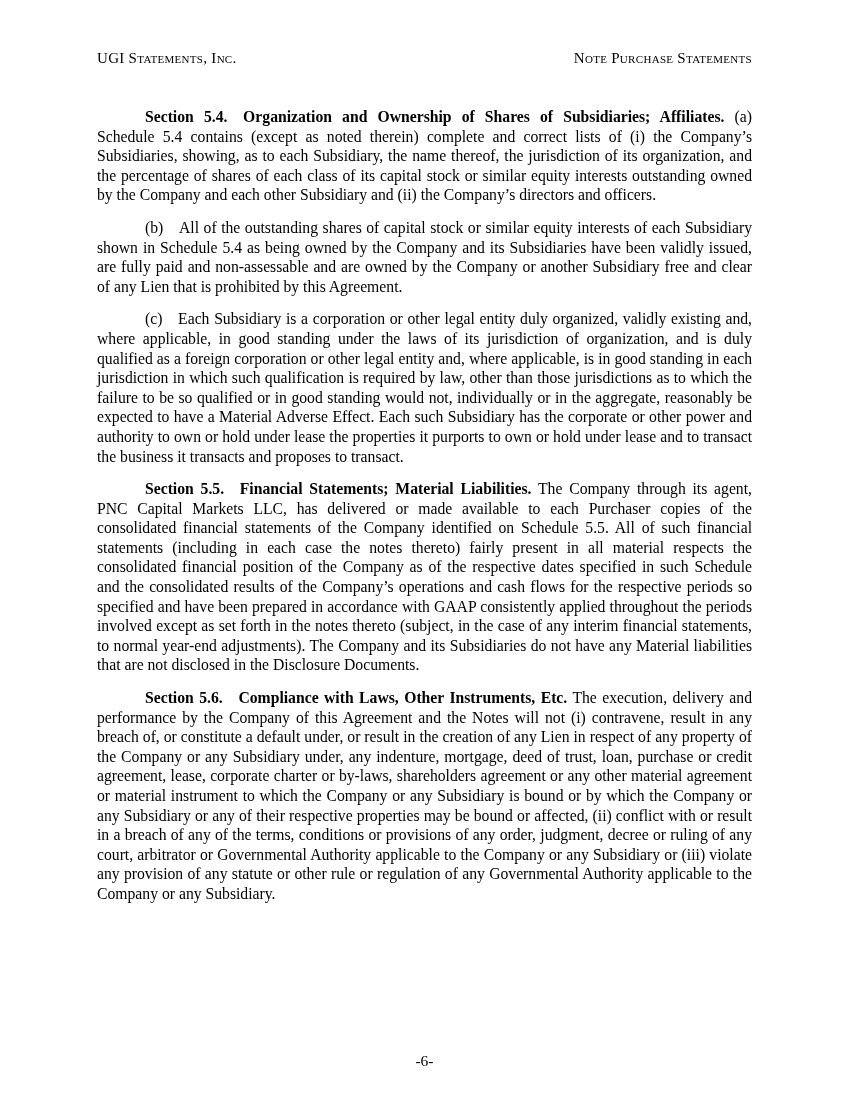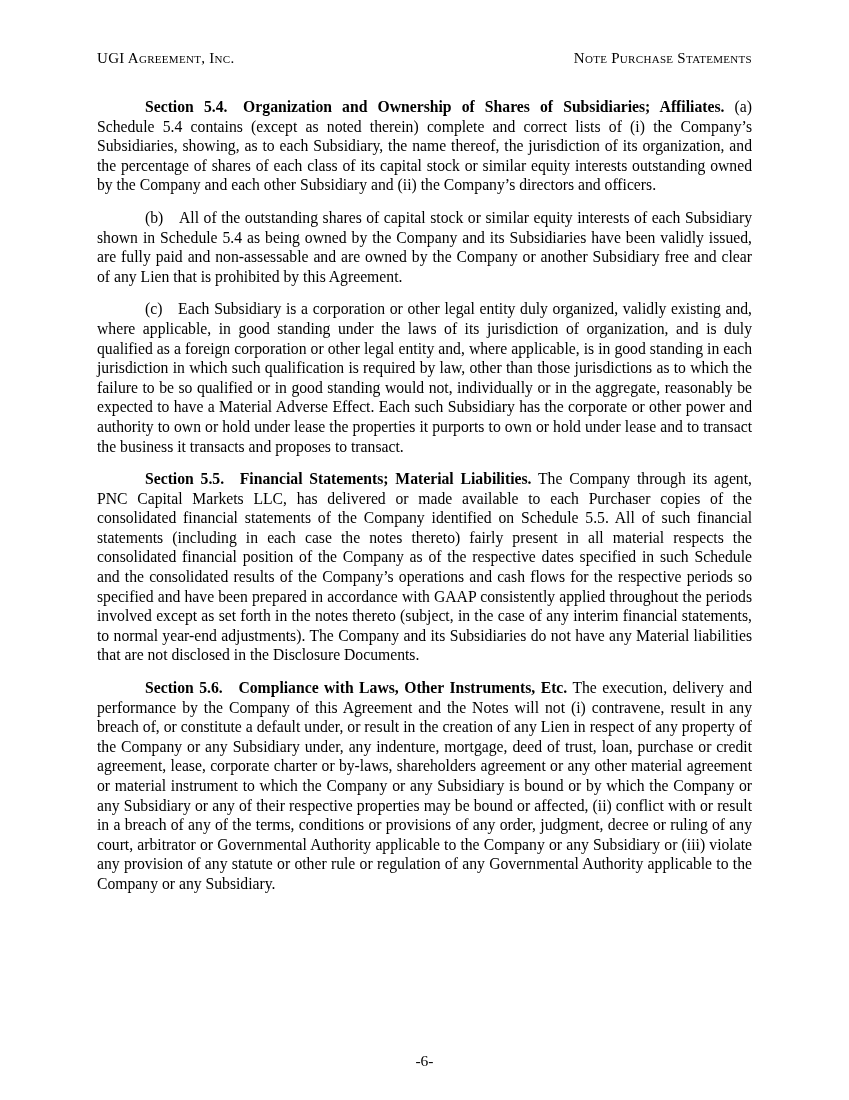--- a/index.html
+++ b/index.html
@@ -32,42 +32,42 @@
   .doc-body {
     position: absolute;
     top: 95px;
     left: 97px;
     right: 97px;
     font-size: 15.7px;
     line-height: 19.6px;
     text-align: justify;
   }
   .doc-body p {
-    margin: 2px 0 13px 0;
+    margin: 12px 0 13px 0;
     text-indent: 48px;
   }
   .lead {
     font-weight: bold;
   }
   .doc-footer {
     position: absolute;
     left: 0;
     right: 0;
     top: 1052px;
     text-align: center;
     font-size: 15.5px;
   }
 </style>
 </head>
 <body>
 
 <div class="page">
 
   <header class="doc-header">
-    <span>UGI Agreement, Inc.</span>
+    <span>UGI Statements, Inc.</span>
     <span>Note Purchase Statements</span>
   </header>
 
   <main class="doc-body">
 
     <p><span class="lead">Section 5.4. Organization and Ownership of Shares of Subsidiaries; Affiliates.</span><span> (a) Schedule 5.4 contains (except as noted therein) complete and correct lists of (i) the Company’s Subsidiaries, showing, as to each Subsidiary, the name thereof, the jurisdiction of its organization, and the percentage of shares of each class of its capital stock or similar equity interests outstanding owned by the Company and each other Subsidiary and (ii) the Company’s directors and officers.</span></p>
 
     <p><span>(b) All of the outstanding shares of capital stock or similar equity interests of each Subsidiary shown in Schedule 5.4 as being owned by the Company and its Subsidiaries have been validly issued, are fully paid and non-assessable and are owned by the Company or another Subsidiary free and clear of any Lien that is prohibited by this Agreement.</span></p>
 
     <p><span>(c) Each Subsidiary is a corporation or other legal entity duly organized, validly existing and, where applicable, in good standing under the laws of its jurisdiction of organization, and is duly qualified as a foreign corporation or other legal entity and, where applicable, is in good standing in each jurisdiction in which such qualification is required by law, other than those jurisdictions as to which the failure to be so qualified or in good standing would not, individually or in the aggregate, reasonably be expected to have a Material Adverse Effect.  Each such Subsidiary has the corporate or other power and authority to own or hold under lease the properties it purports to own or hold under lease and to transact the business it transacts and proposes to transact.</span></p>

